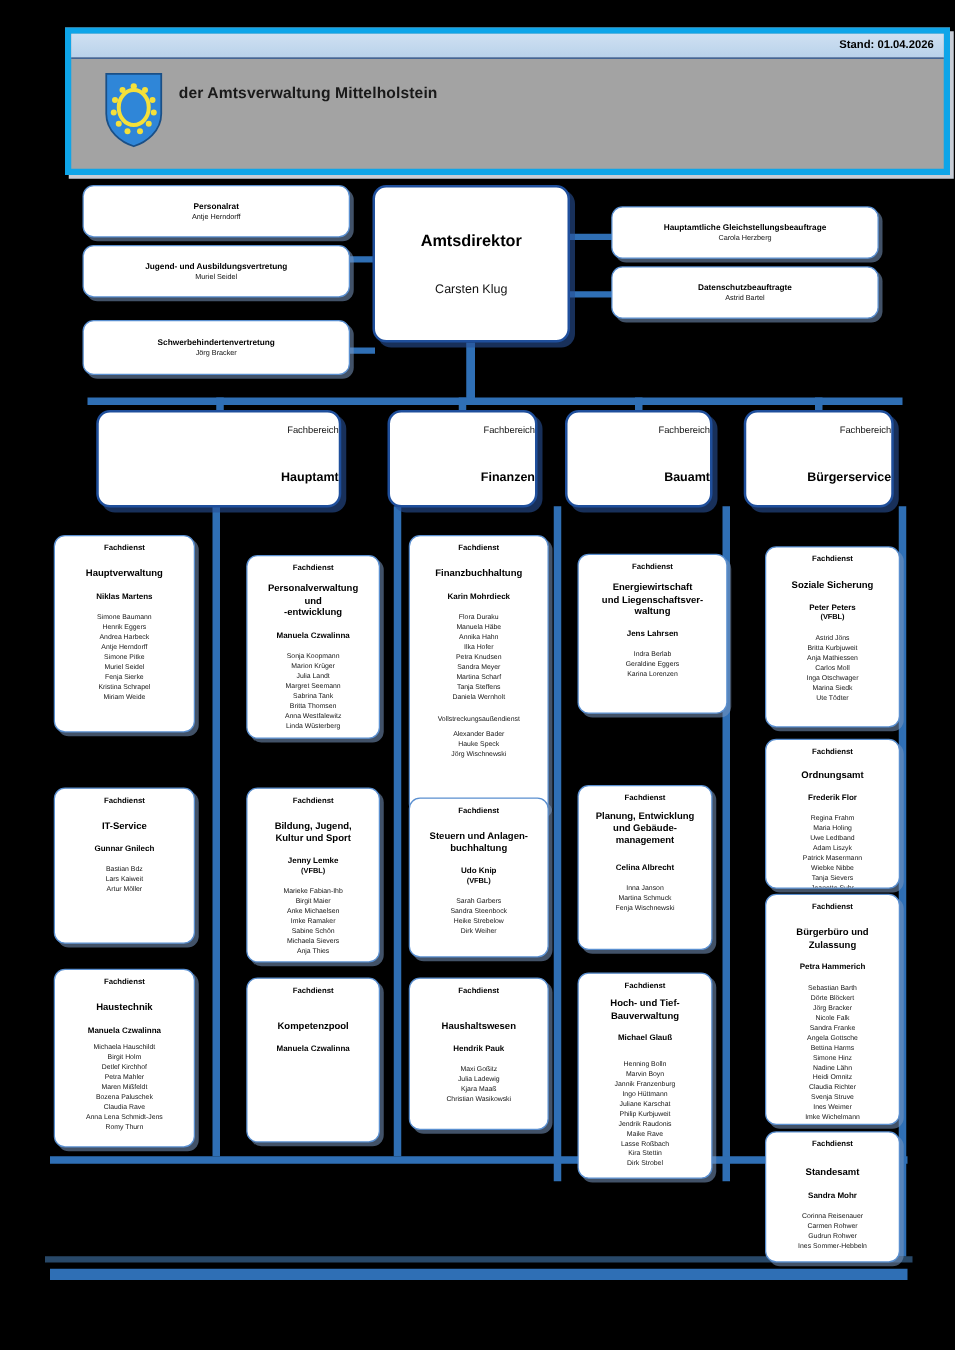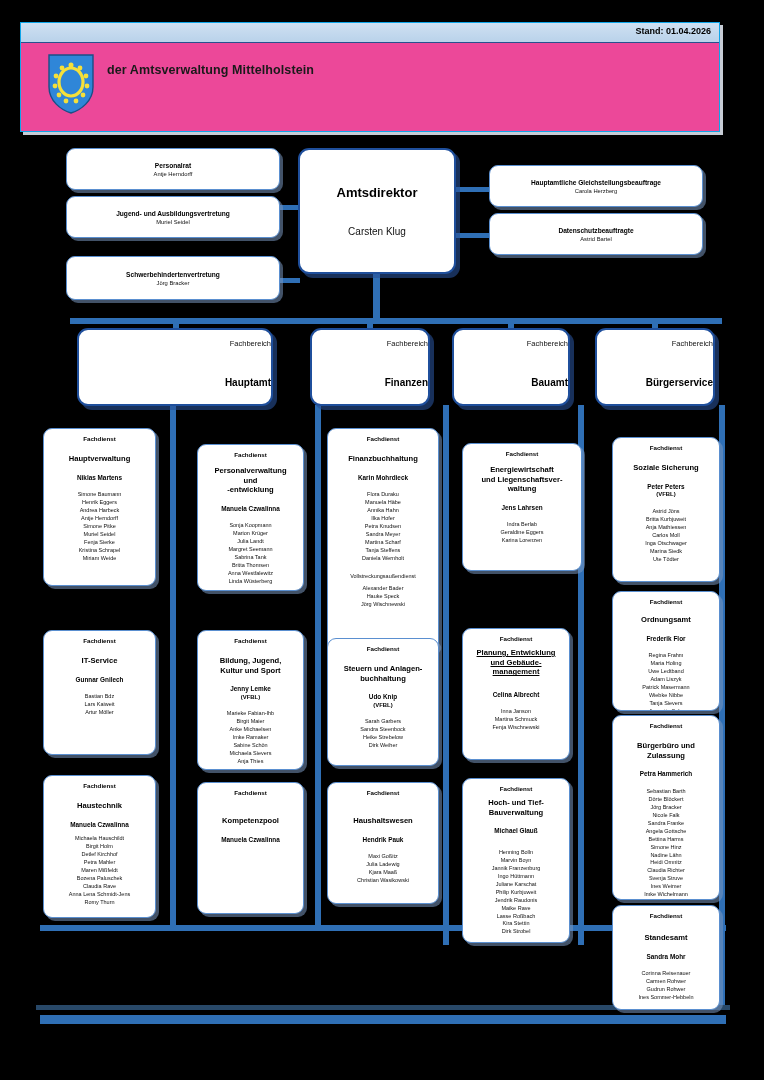--- a/index.html
+++ b/index.html
@@ -3,22 +3,22 @@
 <meta charset="utf-8">
 <style>
   html,body{margin:0;padding:0;}
   body{
     width:764px;height:1080px;background:#000;
     font-family:"Liberation Sans", sans-serif;
     position:relative;overflow:hidden;
   }
   
   #header-band{
-    position:absolute;left:20px;top:22px;width:698px;height:108px;
-    background:#ec4899;border:1px solid #0ea5e9;
+    position:absolute;left:52px;top:22px;width:698px;height:108px;
+    background:#a3a3a3;border:5px solid #0ea5e9;
     box-shadow:3px 3px 0 #c7cdd6;
   }
   #header-stand-bar{
     position:absolute;left:0;top:0;width:100%;height:19px;
     background:linear-gradient(to bottom,#cfe0f2,#b9d2ea);
     border-bottom:1px solid #27518f;
   }
   #stand-text{
     position:absolute;right:8px;top:3px;font-size:9px;font-weight:bold;color:#000;
   }
@@ -276,21 +276,21 @@
   <div class="n" style="white-space:pre-line;margin-top:8px;">Energiewirtschaft
 und Liegenschaftsver-
 waltung</div>
   <div class="l">Jens Lahrsen</div>
   <div class="m" style="white-space:pre-line">Indra Berlab
 Geraldine Eggers
 Karina Lorenzen</div>
 </div>
 <div class="box fd" style="left:462px;top:628px;width:108px;height:132px;">
   <div class="k">Fachdienst</div>
-  <div class="n" style="white-space:pre-line;margin-top:6px;text-decoration:underline;">Planung, Entwicklung
+  <div class="n" style="white-space:pre-line;margin-top:6px;">Planung, Entwicklung
 und Gebäude-
 management</div>
   <div class="l" style="margin-top:14px;">Celina Albrecht</div>
   <div class="m" style="white-space:pre-line">Inna Janson
 Martina Schmuck
 Fenja Wischnewski</div>
 </div>
 <div class="box fd" style="left:462px;top:778px;width:108px;height:165px;">
   <div class="k">Fachdienst</div>
   <div class="n" style="white-space:pre-line;margin-top:6px;">Hoch- und Tief-

